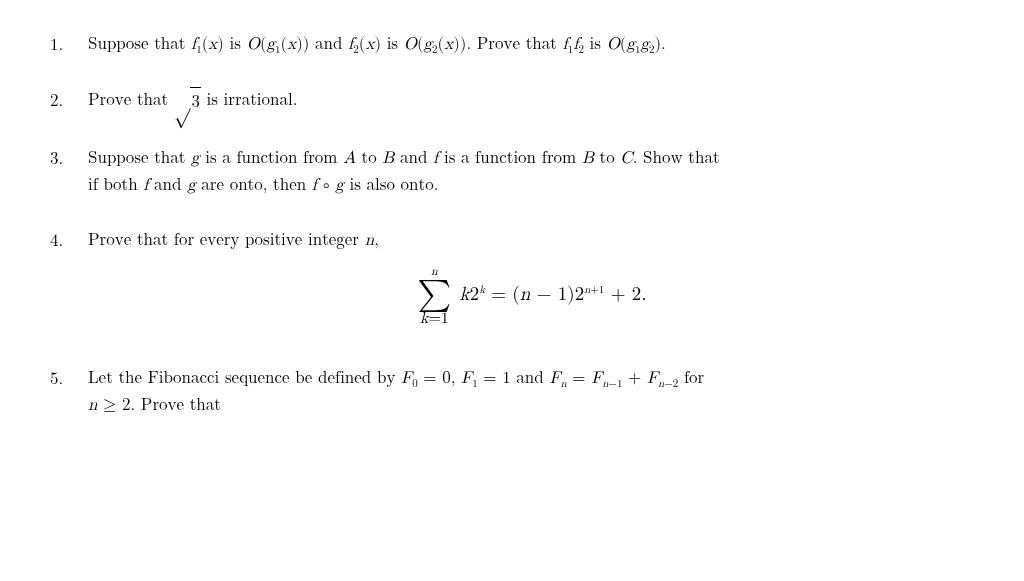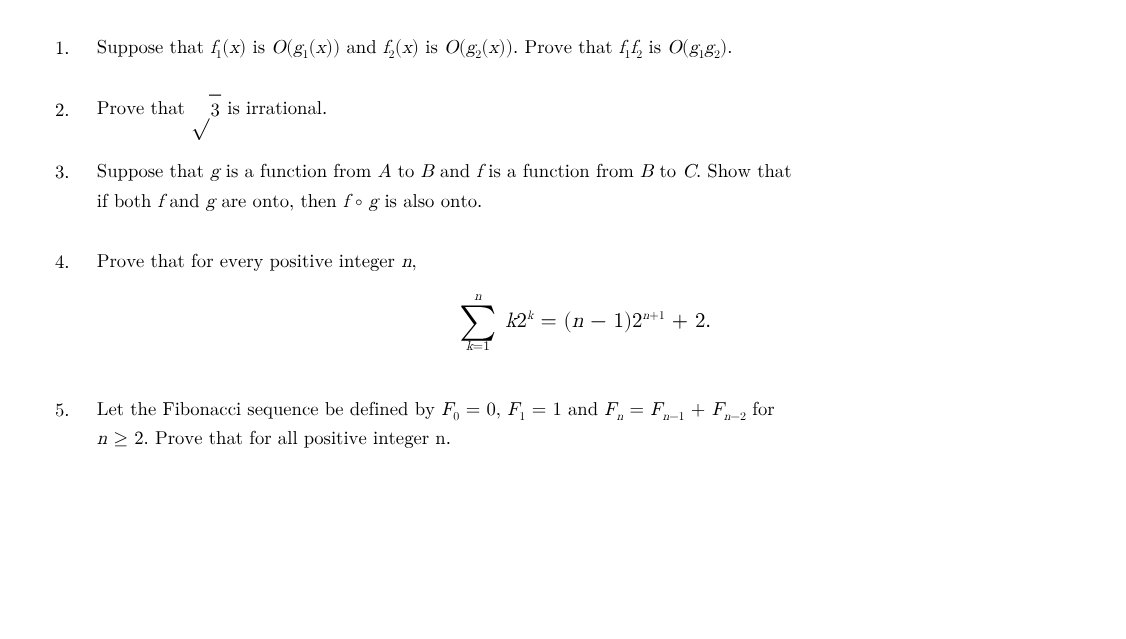--- a/index.html
+++ b/index.html
@@ -61,21 +61,21 @@
       font-size: 12px;
       line-height: 1.1;
     }
 
     .sigma-symbol {
       font-size: 32px;
       line-height: 1;
     }
 
     .sigma-bottom {
-      font-size: 12px;
+      font-size: 16px;
       line-height: 1.1;
     }
 
     sup {
       font-size: 11px;
       vertical-align: super;
       line-height: 0;
     }
 
     sub {
@@ -128,16 +128,15 @@
         <i>k</i>2<sup><i>k</i></sup> = (<i>n</i> − 1)2<sup><i>n</i>+1</sup> + 2.
       </span>
     </span>
   </li>
 
   <li class="problem-item">
     <span class="problem-number">5.</span>
     <span class="problem-content">
       Let the Fibonacci sequence be defined by <i>F</i><sub>0</sub> = 0, <i>F</i><sub>1</sub> = 1 and <i>F</i><sub><i>n</i></sub> = <i>F</i><sub><i>n</i>−1</sub> + <i>F</i><sub><i>n</i>−2</sub> for<br>
       <i>n</i> ≥ 2. Prove that
-      <span>for all positive integer n.</span>
     </span>
   </li>
 </ol>
 
 </body></html>

